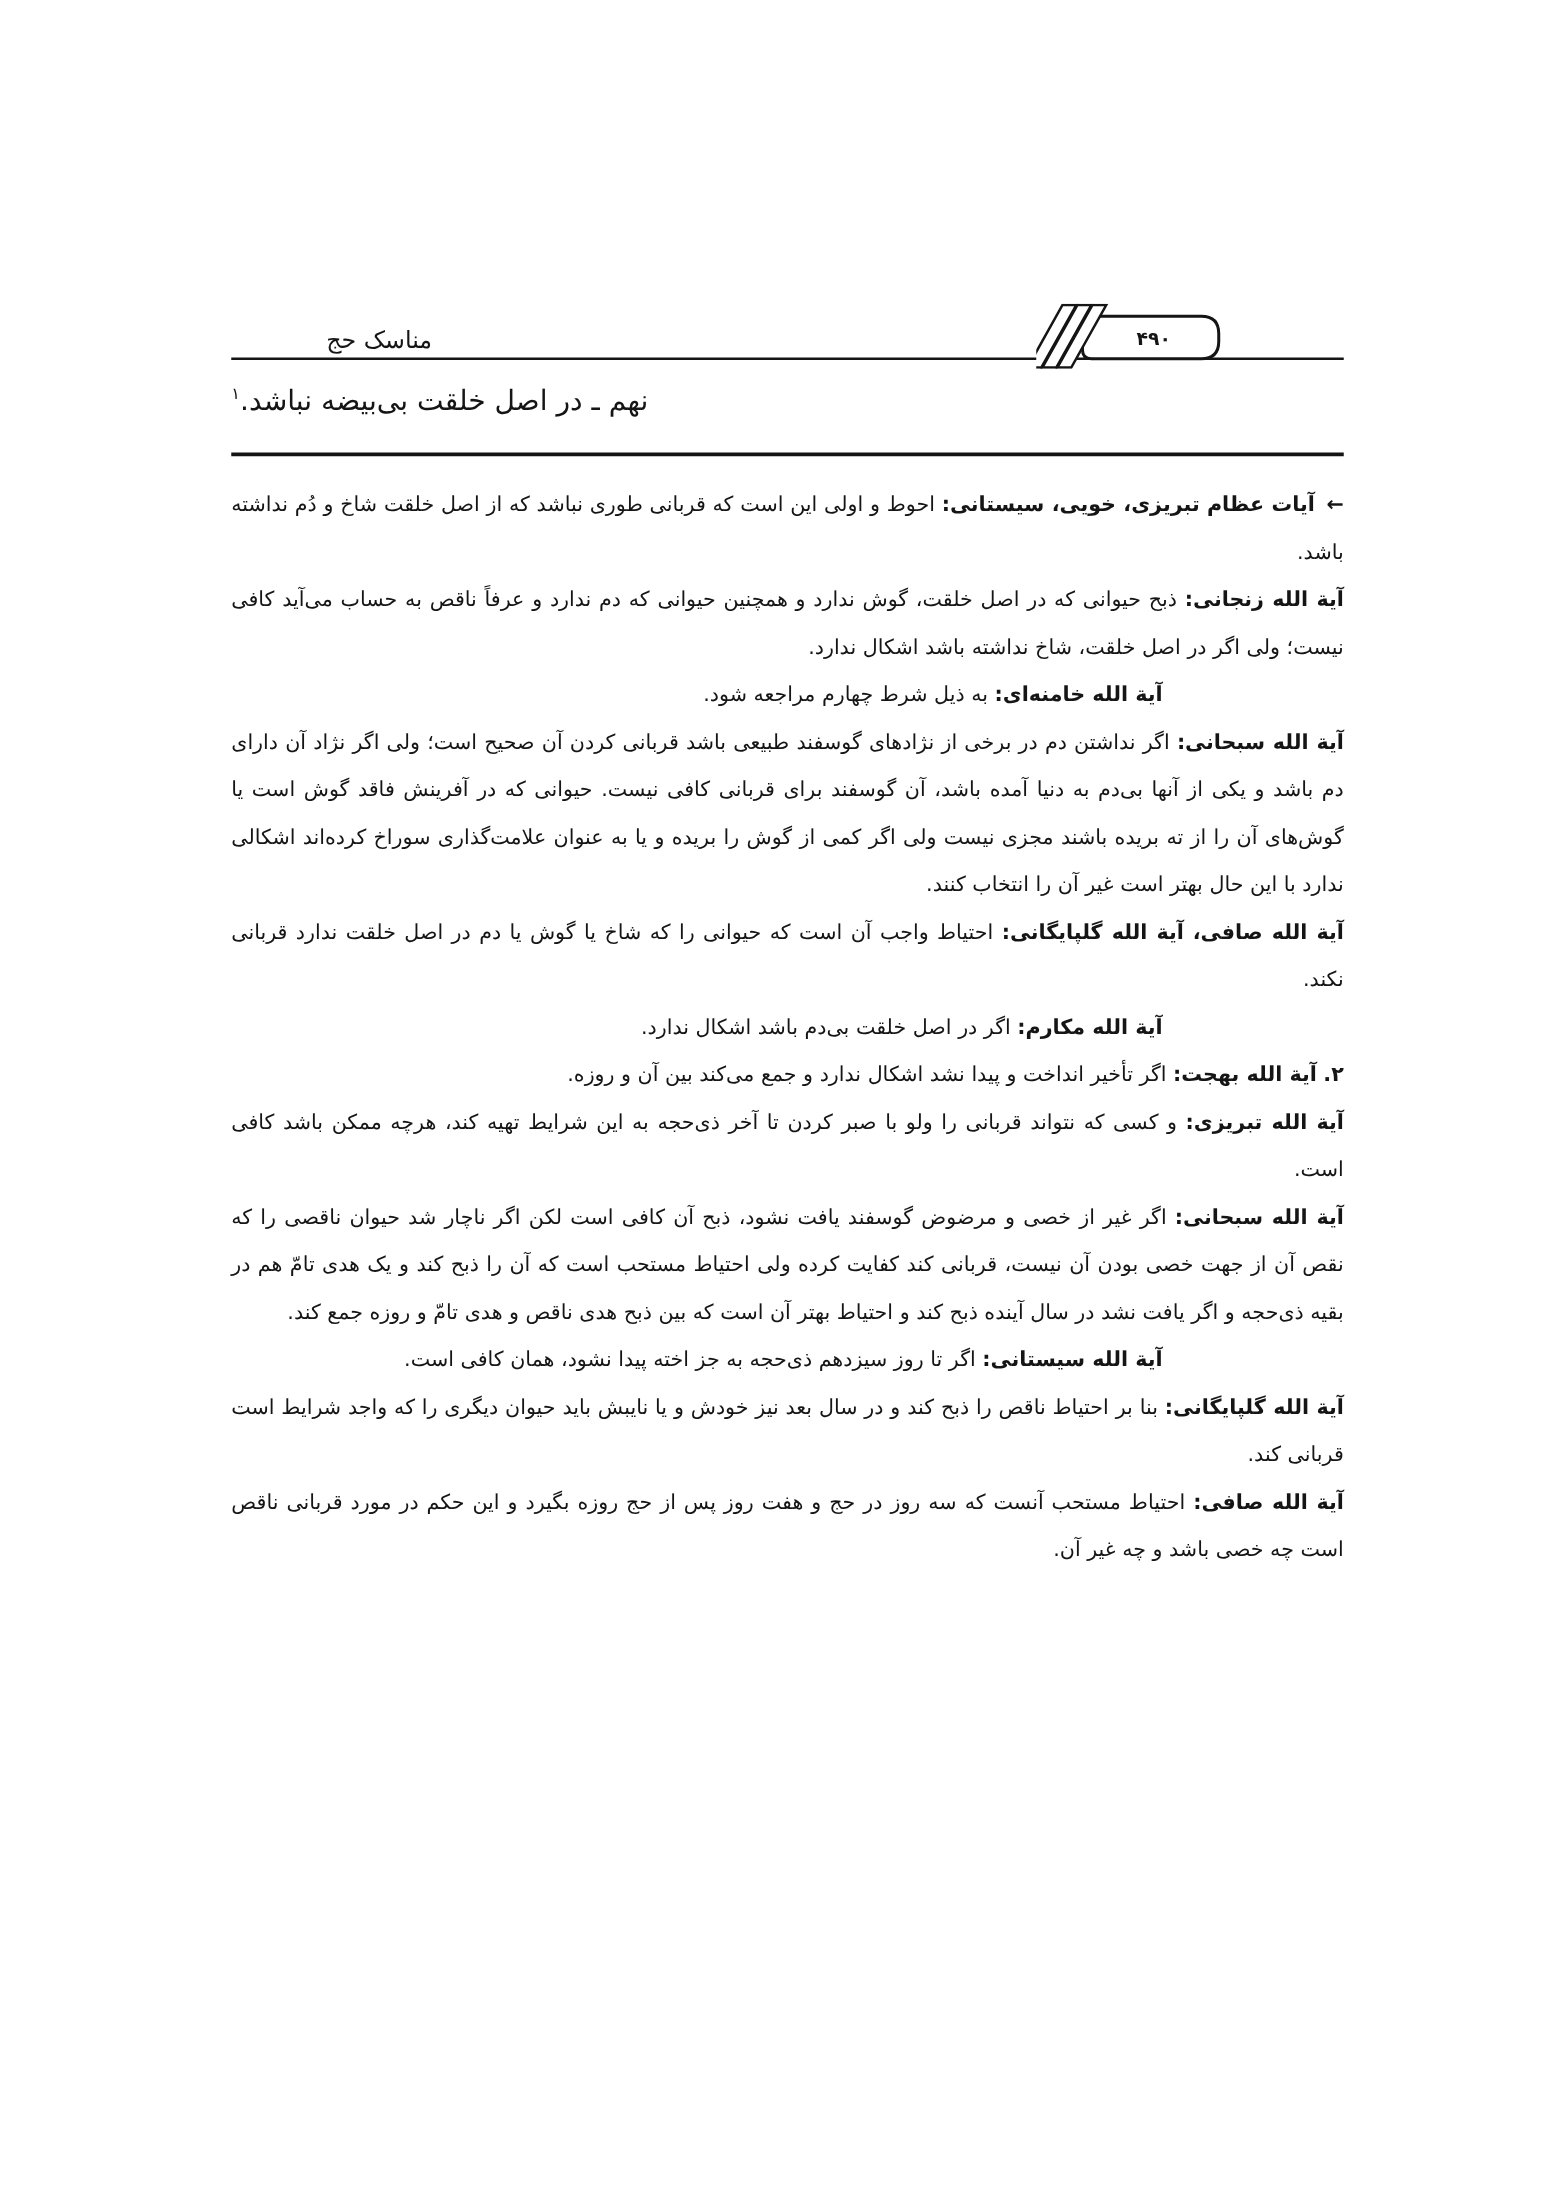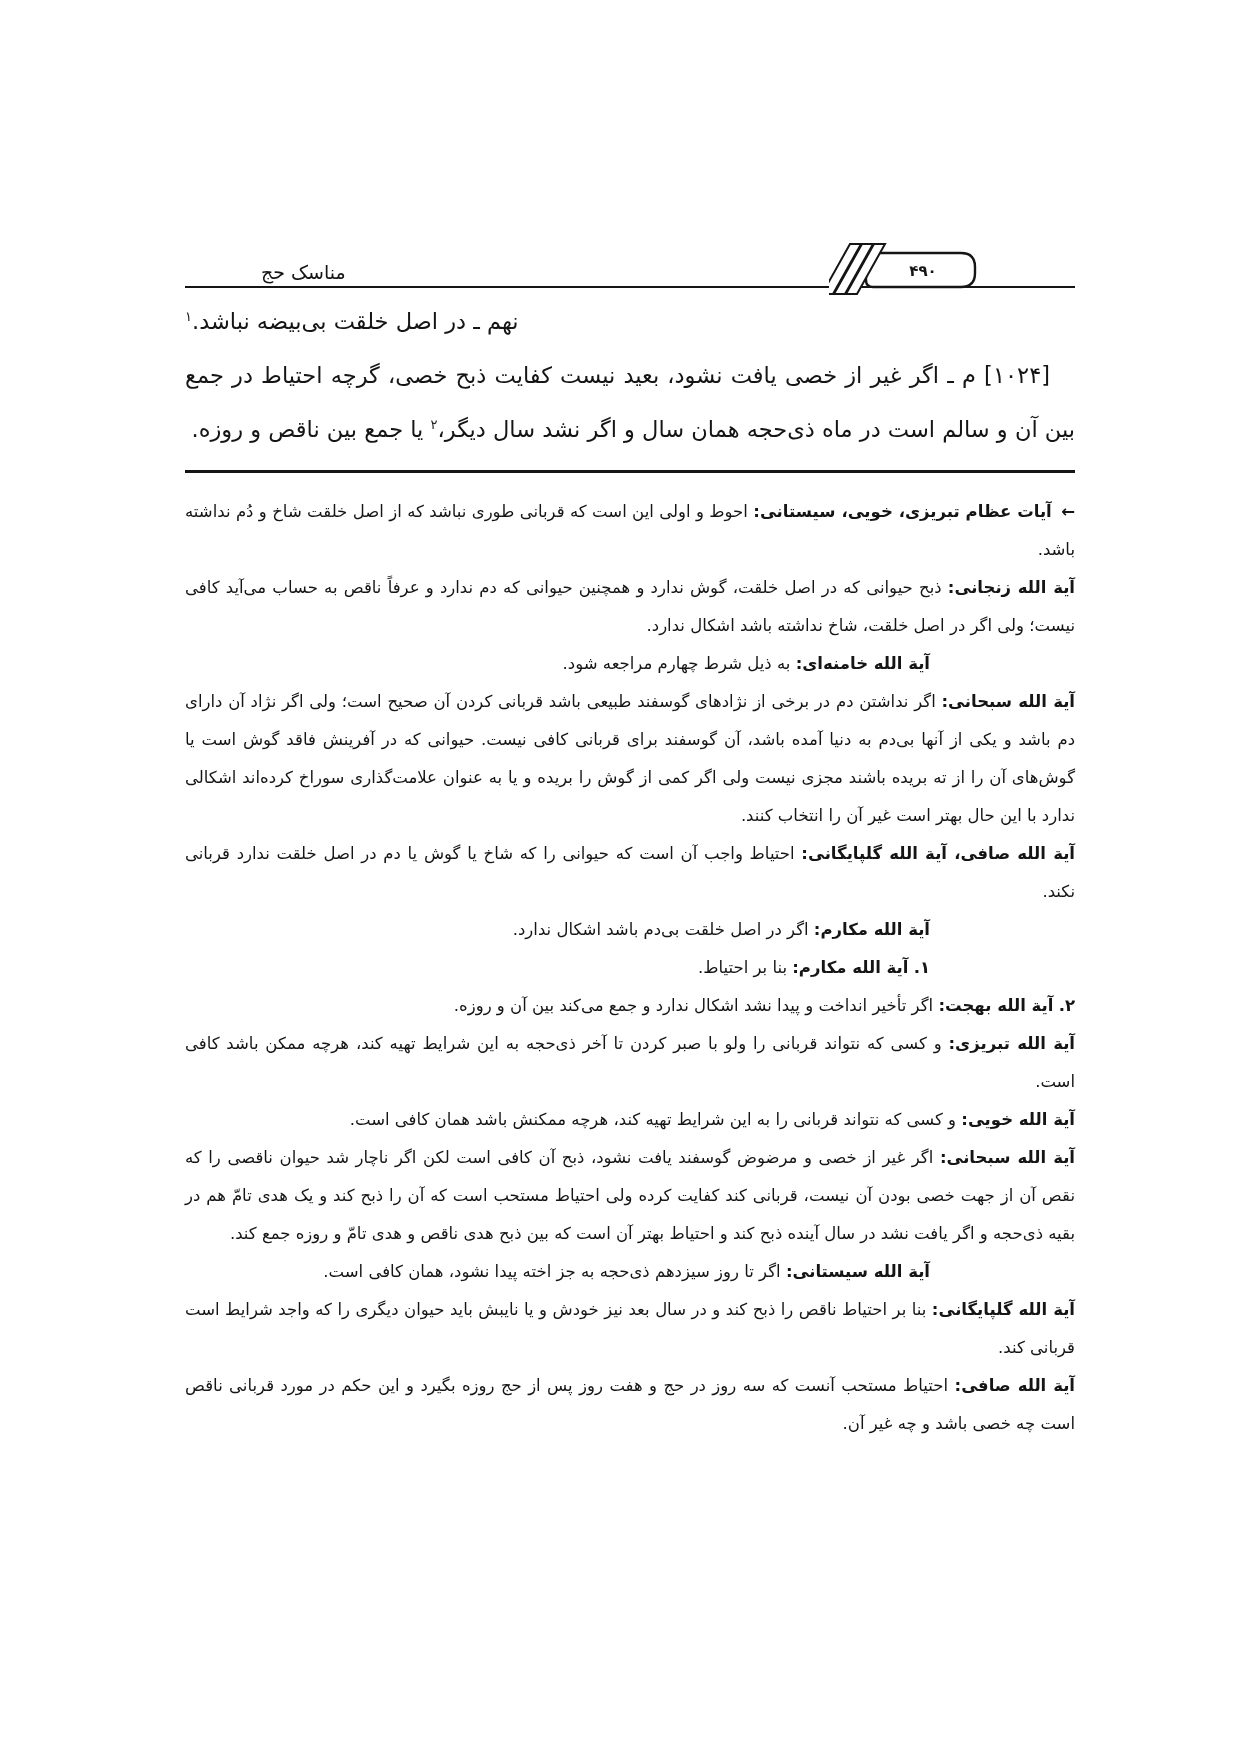--- a/index.html
+++ b/index.html
@@ -43,36 +43,33 @@
         <path d="M 44 10 L 132 10 Q 146 10 146 24 L 146 30 Q 146 44 132 44 L 44 44 Q 37 44 37 37 L 37 17 Q 37 10 44 10 Z" fill="#ffffff" stroke="#151515" stroke-width="2.4"></path>
         <path d="M 21 1 L 32 1 L 4 51 L -7 51 Z" fill="#ffffff" stroke="#151515" stroke-width="2"></path>
         <path d="M 33 1 L 44 1 L 16 51 L 5 51 Z" fill="#ffffff" stroke="#151515" stroke-width="2"></path>
         <path d="M 45 1 L 56 1 L 28 51 L 17 51 Z" fill="#ffffff" stroke="#151515" stroke-width="2"></path>
         <text x="94" y="33" text-anchor="middle">۴۹۰</text>
       </svg>
     </div>
 
     <div class="main">
       <p class="p-first"><span>نهم ـ در اصل خلقت بی‌بیضه نباشد.</span><sup class="fnref">۱</sup></p>
-      <p class="p-body"><span>[۱۰۲۴] م ـ اگر غیر از خصی یافت نشود، بعید نیست کفایت ذبح خصی، گرچه احتیاط در جمع بین آن و سالم است در ماه ذی‌حجه همان سال و اگر نشد سال دیگر،</span><sup class="fnref">۲</sup> <span>یا جمع بین ناقص و روزه.</span></p>
     </div>
 
     <hr class="fn-divider">
 
     <div class="footnotes">
         <p class="fn"><span class="fn-prefix">←</span> <span class="fn-label">آیات عظام تبریزی، خویی، سیستانی:</span> <span class="fn-text">احوط و اولی این است که قربانی طوری نباشد که از اصل خلقت شاخ و دُم نداشته باشد.</span> </p>
         <p class="fn"><span class="fn-label">آیة الله زنجانی:</span> <span class="fn-text">ذبح حیوانی که در اصل خلقت، گوش ندارد و همچنین حیوانی که دم ندارد و عرفاً ناقص به حساب می‌آید کافی نیست؛ ولی اگر در اصل خلقت، شاخ نداشته باشد اشکال ندارد.</span> </p>
         <p class="fn fn-indent"><span class="fn-label">آیة الله خامنه‌ای:</span> <span class="fn-text">به ذیل شرط چهارم مراجعه شود.</span> </p>
         <p class="fn"><span class="fn-label">آیة الله سبحانی:</span> <span class="fn-text">اگر نداشتن دم در برخی از نژادهای گوسفند طبیعی باشد قربانی کردن آن صحیح است؛ ولی اگر نژاد آن دارای دم باشد و یکی از آنها بی‌دم به دنیا آمده باشد، آن گوسفند برای قربانی کافی نیست. حیوانی که در آفرینش فاقد گوش است یا گوش‌های آن را از ته بریده باشند مجزی نیست ولی اگر کمی از گوش را بریده و یا به عنوان علامت‌گذاری سوراخ کرده‌اند اشکالی ندارد با این حال بهتر است غیر آن را انتخاب کنند.</span> </p>
         <p class="fn"><span class="fn-label">آیة الله صافی، آیة الله گلپایگانی:</span> <span class="fn-text">احتیاط واجب آن است که حیوانی را که شاخ یا گوش یا دم در اصل خلقت ندارد قربانی نکند.</span> </p>
         <p class="fn fn-indent"><span class="fn-label">آیة الله مکارم:</span> <span class="fn-text">اگر در اصل خلقت بی‌دم باشد اشکال ندارد.</span> </p>
-        <p class="fn fn-indent"><span class="fn-num">۱.</span> <span class="fn-label">آیة الله مکارم:</span> <span class="fn-text">بنا بر احتیاط.</span> </p>
         <p class="fn"><span class="fn-num">۲.</span> <span class="fn-label">آیة الله بهجت:</span> <span class="fn-text">اگر تأخیر انداخت و پیدا نشد اشکال ندارد و جمع می‌کند بین آن و روزه.</span> </p>
         <p class="fn"><span class="fn-label">آیة الله تبریزی:</span> <span class="fn-text">و کسی که نتواند قربانی را ولو با صبر کردن تا آخر ذی‌حجه به این شرایط تهیه کند، هرچه ممکن باشد کافی است.</span> </p>
-        <p class="fn"><span class="fn-label">آیة الله خویی:</span> <span class="fn-text">و کسی که نتواند قربانی را به این شرایط تهیه کند، هرچه ممکنش باشد همان کافی است.</span> </p>
         <p class="fn"><span class="fn-label">آیة الله سبحانی:</span> <span class="fn-text">اگر غیر از خصی و مرضوض گوسفند یافت نشود، ذبح آن کافی است لکن اگر ناچار شد حیوان ناقصی را که نقص آن از جهت خصی بودن آن نیست، قربانی کند کفایت کرده ولی احتیاط مستحب است که آن را ذبح کند و یک هدی تامّ هم در بقیه ذی‌حجه و اگر یافت نشد در سال آینده ذبح کند و احتیاط بهتر آن است که بین ذبح هدی ناقص و هدی تامّ و روزه جمع کند.</span> </p>
         <p class="fn fn-indent"><span class="fn-label">آیة الله سیستانی:</span> <span class="fn-text">اگر تا روز سیزدهم ذی‌حجه به جز اخته پیدا نشود، همان کافی است.</span> </p>
         <p class="fn"><span class="fn-label">آیة الله گلپایگانی:</span> <span class="fn-text">بنا بر احتیاط ناقص را ذبح کند و در سال بعد نیز خودش و یا نایبش باید حیوان دیگری را که واجد شرایط است قربانی کند.</span> </p>
         <p class="fn"><span class="fn-label">آیة الله صافی:</span> <span class="fn-text">احتیاط مستحب آنست که سه روز در حج و هفت روز پس از حج روزه بگیرد و این حکم در مورد قربانی ناقص است چه خصی باشد و چه غیر آن.</span> </p>
       </div>
 
   </div>
 </div>
 
 </body></html>

